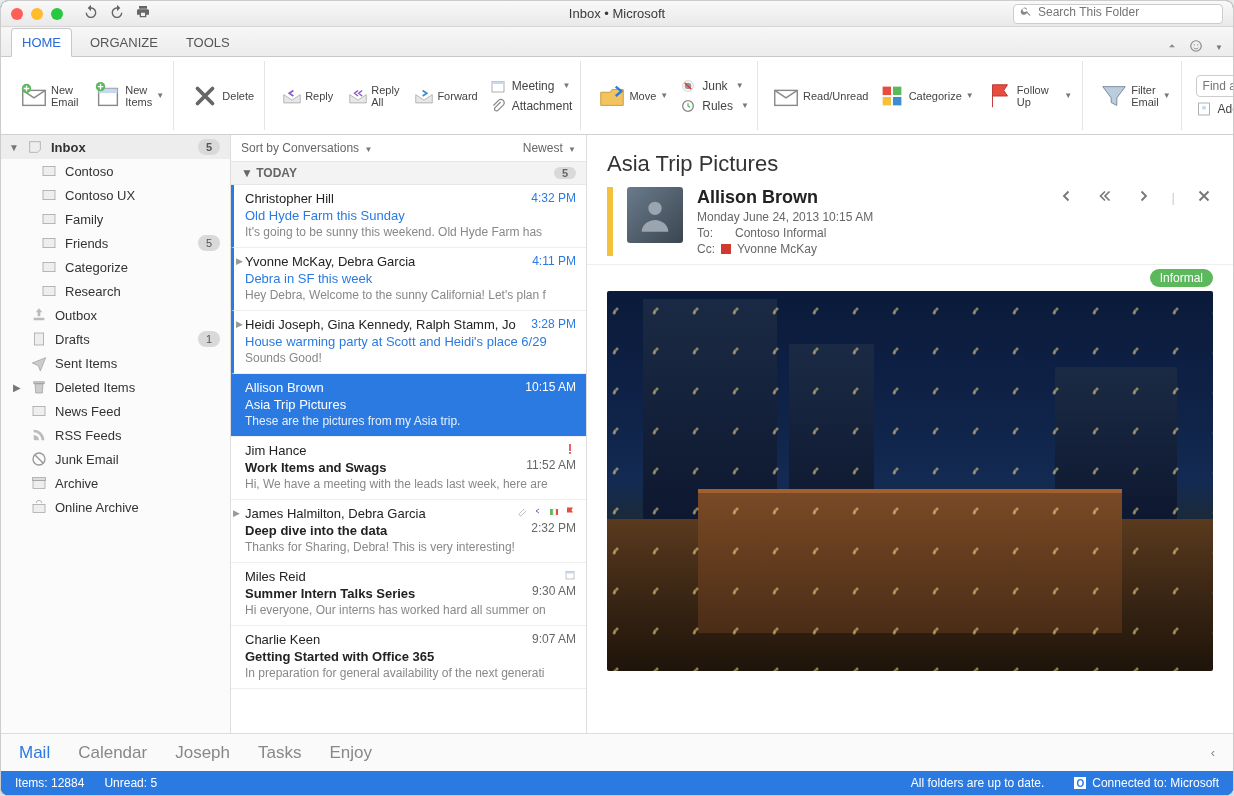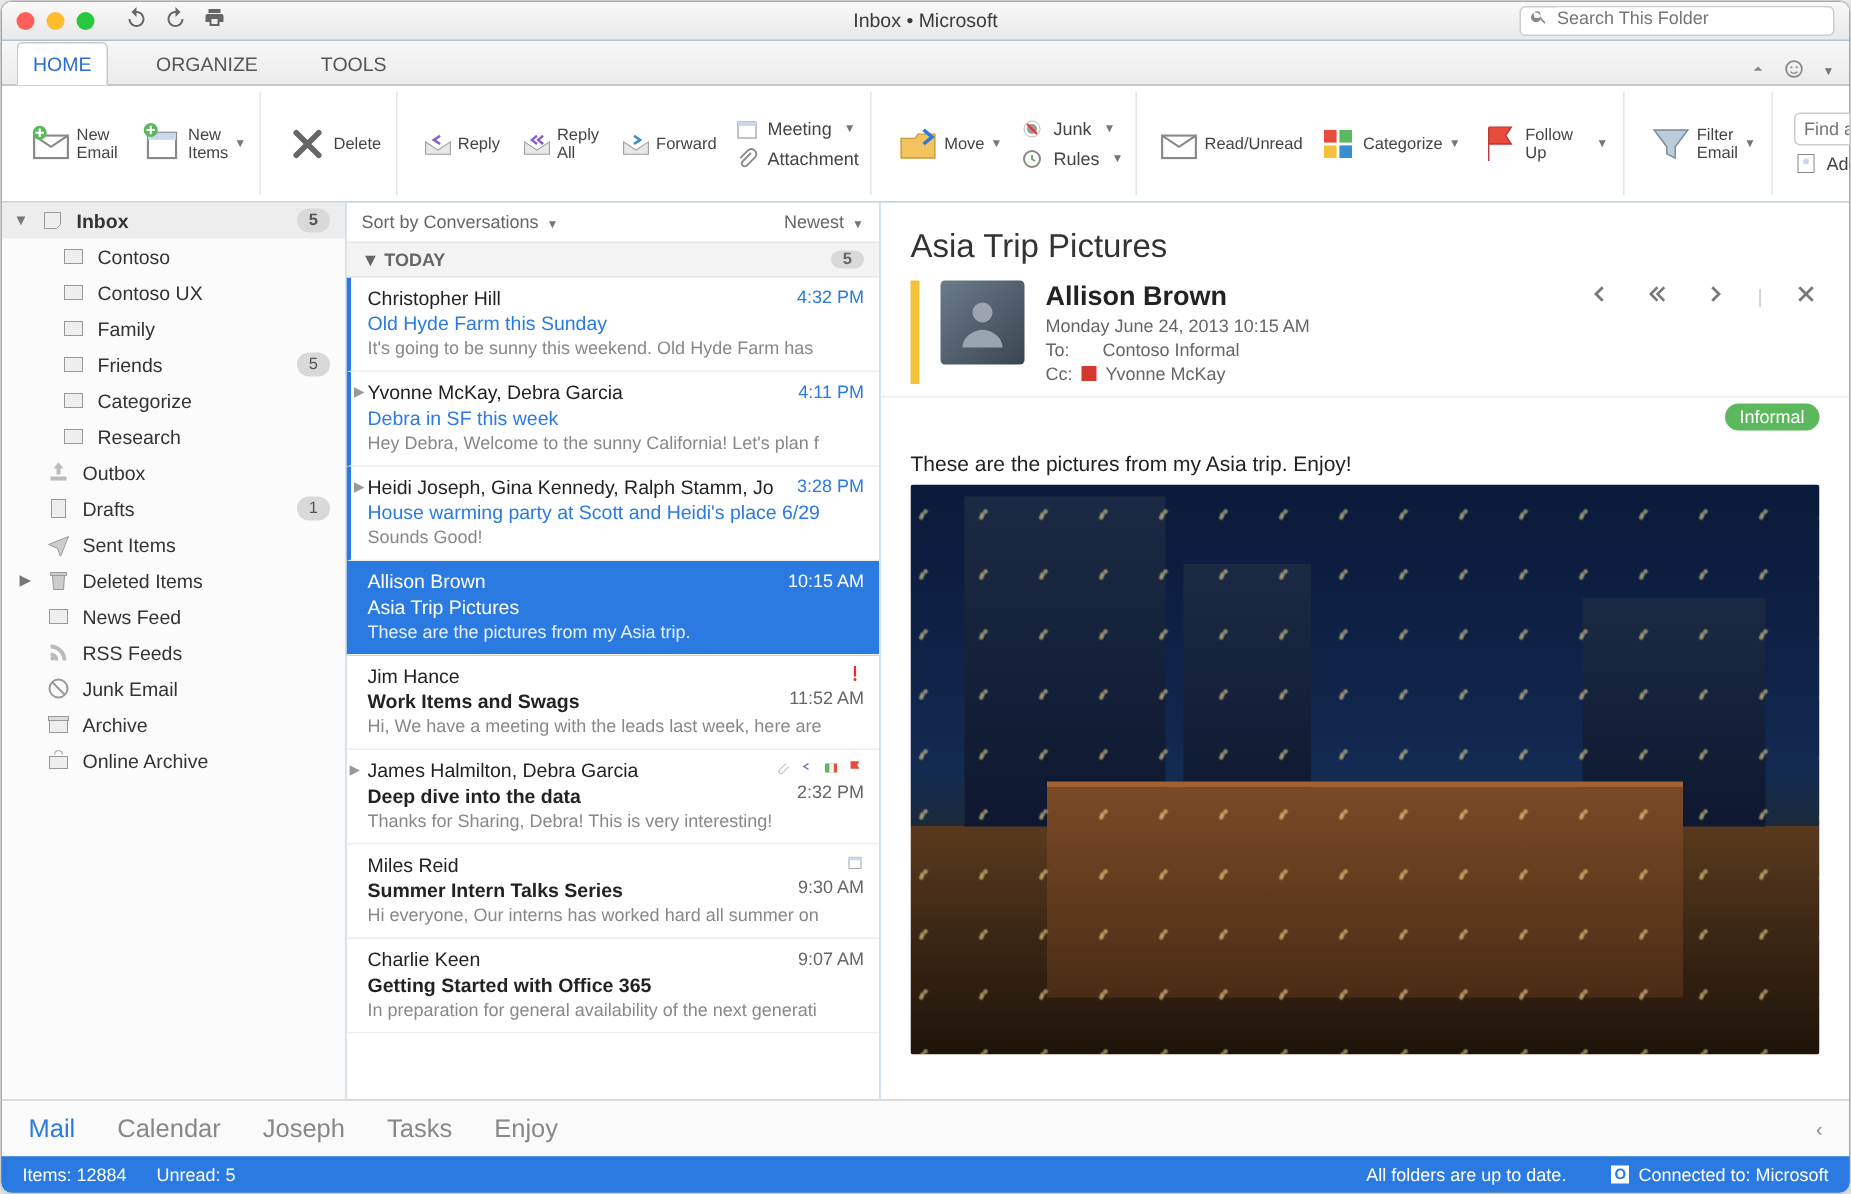--- a/index.html
+++ b/index.html
@@ -13,21 +13,21 @@
 .tl.r { background:#ff5f57;} .tl.y{background:#ffbd2e;} .tl.g{background:#28c940;}
 .qat { display:flex; gap:10px; margin-left:20px; color:#555; }
 .qat svg{width:16px;height:16px;fill:#666;}
 .title { position:absolute; left:0; right:0; text-align:center; font-size:13px; color:#3a3a3a; pointer-events:none;}
 .searchwrap { margin-left:auto; }
 .searchbox { width:210px; height:20px; border:1px solid #ccc; border-radius:4px; background:#fff; display:flex; align-items:flex-start; padding:0 6px; gap:6px;}
 .searchbox input{border:none; outline:none; font-size:12px; width:100%; color:#888;}
 .searchbox svg{width:12px;height:12px;fill:#888;}
 
 
-.tabstrip { height:30px; background:linear-gradient(#f7f7f7,#ececec); display:flex; align-items:flex-end; padding:0 10px; border-bottom:1px solid #c9c9c9; gap:22px;}
+.tabstrip { height:30px; background:linear-gradient(#f7f7f7,#ececec); display:flex; align-items:flex-end; padding:0 10px; border-bottom:1px solid #c9c9c9; gap:8px;}
 .tab { font-size:13px; color:#555; padding:6px 10px; cursor:pointer;}
 .tab.active { color:#2a6cd6; border:1px solid #c9c9c9; border-bottom:1px solid #fff; background:#fff; border-radius:4px 4px 0 0; margin-bottom:-1px;}
 .tabstrip .right{margin-left:auto; display:flex; gap:10px; align-items:center; color:#888;}
 .tabstrip .right svg{width:14px;height:14px;fill:#888;}
 
 
 .ribbon { height:78px; background:#fff; border-bottom:1px solid #d0d0d0; display:flex; align-items:stretch; padding:4px 8px; gap:6px;}
 .rgroup { display:flex; align-items:center; gap:10px; padding:0 8px; border-right:1px solid #e4e4e4;}
 .rbtn { display:flex; flex-direction:row; align-items:center; justify-content:center; gap:2px; font-size:11px; color:#444; min-width:44px; cursor:pointer; padding:2px 2px;}
 .rbtn .ico{height:32px; display:flex; align-items:center; justify-content:center;}
@@ -621,21 +621,20 @@
               </svg></span>
           <span style="color:#ccc">|</span>
           <span><svg viewBox="0 0 24 24">
                 <path d="M6 6l12 12M18 6L6 18" stroke="#777" stroke-width="2.5"></path>
               </svg></span>
         </div>
       </div>
       <div class="pillrow">
           <span class="pill">Informal</span>
         </div>
-      <div class="bodytext">These are the pictures from my Asia trip.   Enjoy!</div>
       <div class="imgph">
         <div class="bld b1"></div>
           <div class="bld b2"></div>
           <div class="bld b3"></div>
         <div class="palace"></div>
           <div class="lights"></div>
       </div>
     </div>
 
   </div>

